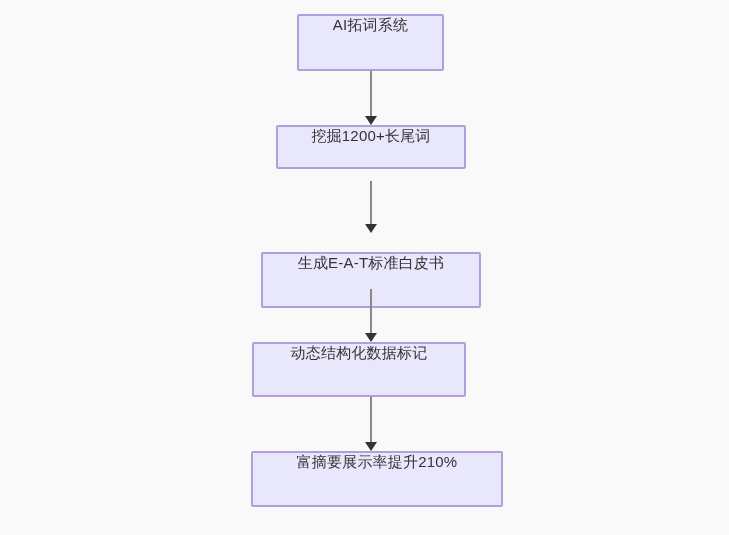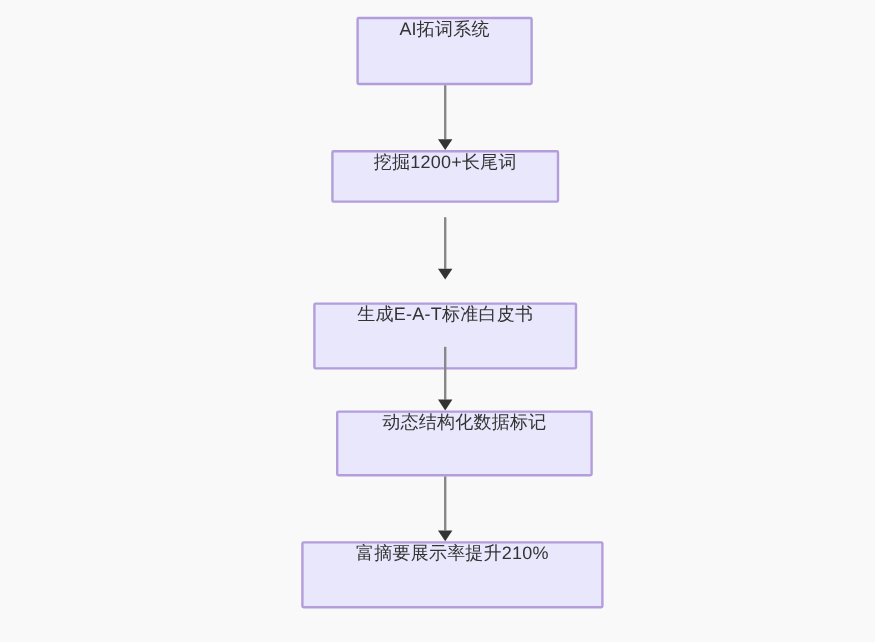--- a/index.html
+++ b/index.html
@@ -86,21 +86,21 @@
 
   <div class="node" style="left:261px; top:233px; width:220px; height:56px;margin-top:19px;">
     <span class="node-label">生成E-A-T标准白皮书</span>
   </div>
 
   <div class="edge" style="left:371px; top:289px; height:53px;">
     <div class="edge-line" style="height:44px;"></div>
     <div class="edge-head" style="top:44px;"></div>
   </div>
 
-  <div class="node" style="left:280px; top:342px; width:214px; height:55px;">
+  <div class="node" style="left:252px; top:342px; width:214px; height:55px;">
     <span class="node-label">动态结构化数据标记</span>
   </div>
 
   <div class="edge" style="left:371px; top:397px; height:54px;">
     <div class="edge-line" style="height:45px;"></div>
     <div class="edge-head" style="top:45px;"></div>
   </div>
 
   <div class="node" style="left:251px; top:451px; width:252px; height:56px;">
     <span class="node-label">富摘要展示率提升210%</span>

